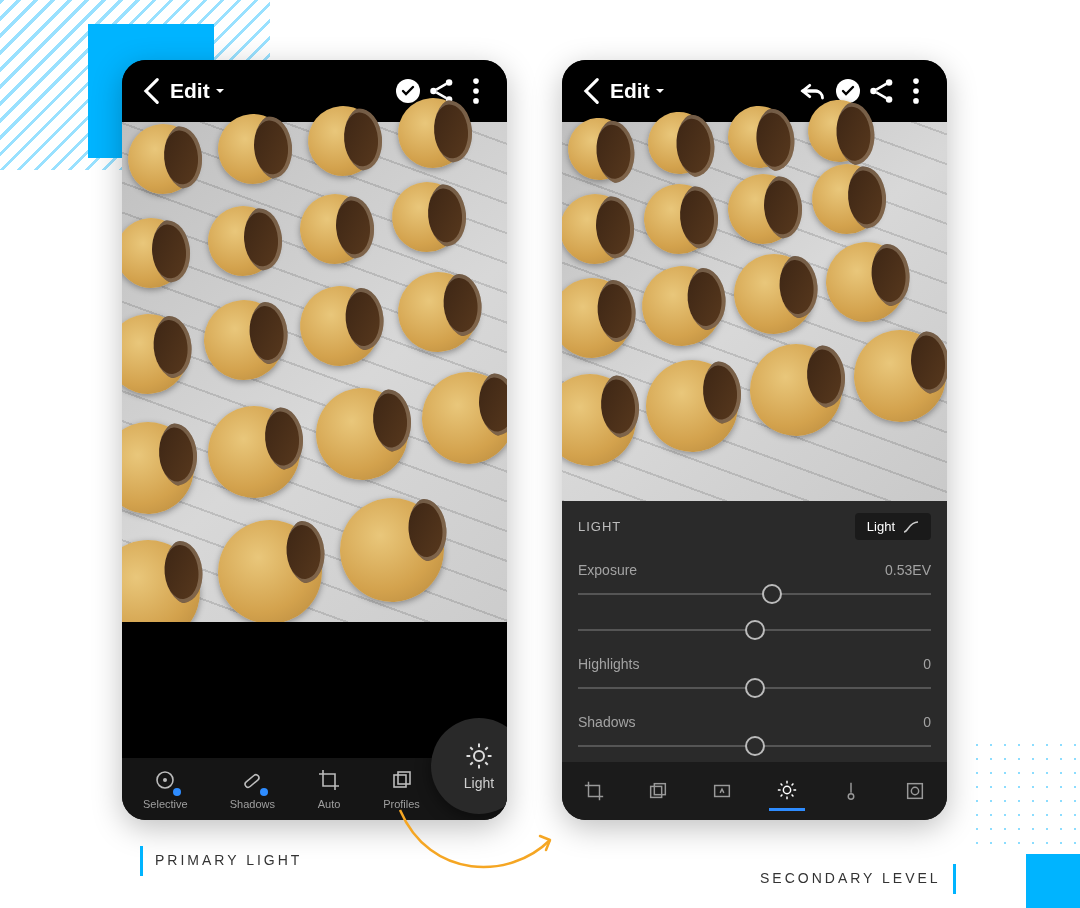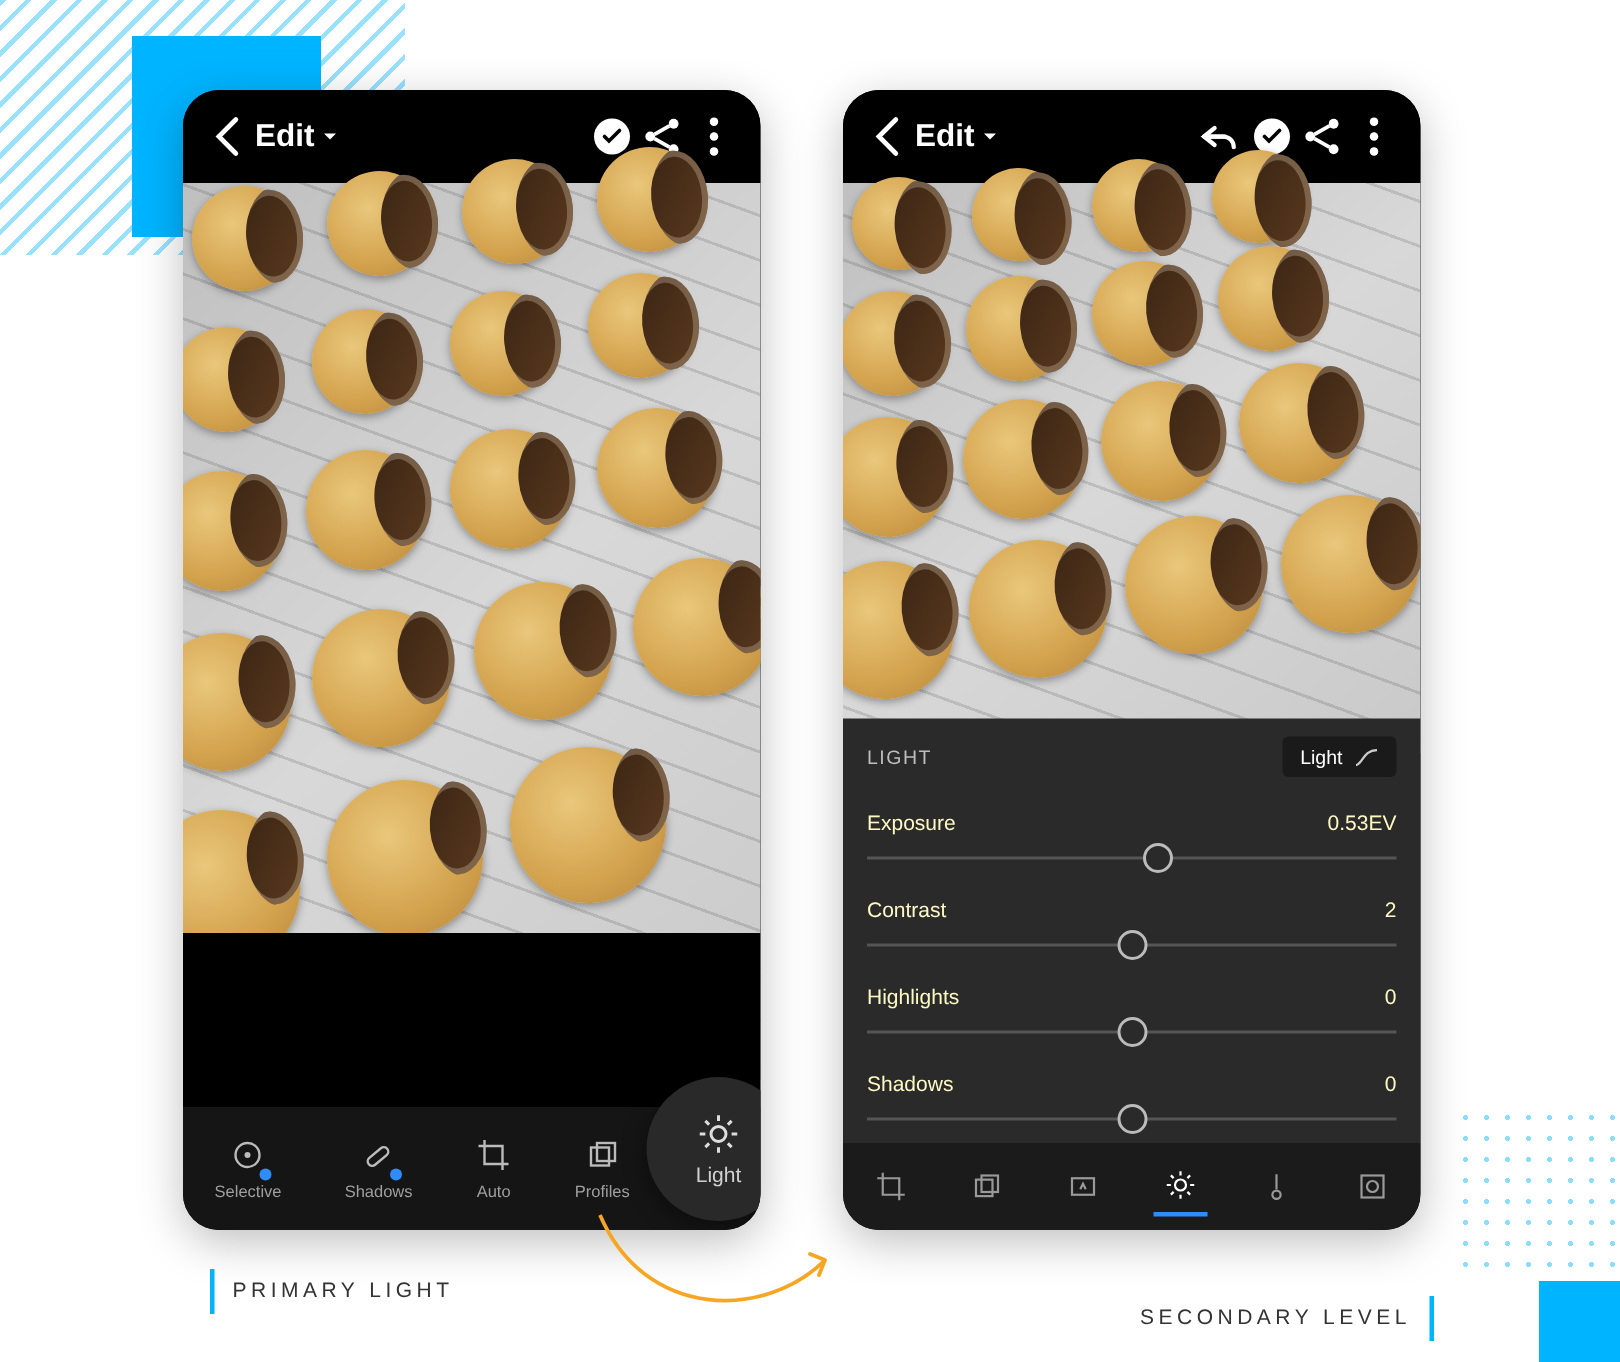--- a/index.html
+++ b/index.html
@@ -31,34 +31,34 @@
   .cookie{position:absolute;width:70px;height:70px;border-radius:50%;
     background:radial-gradient(circle at 40% 35%,#e9c77b 0%,#d3a24d 60%,#b5873c 100%);
     box-shadow:0 2px 6px rgba(0,0,0,.35);transform:rotate(-5deg);}
   .cookie::after{content:"";position:absolute;right:-4px;top:4px;width:42px;height:62px;border-radius:50%;
     background:linear-gradient(120deg,#3a2414,#5a3a1e);clip-path:ellipse(60% 55% at 70% 50%);
     box-shadow:inset 0 0 0 4px rgba(255,240,210,.25);}
   .cookie .crumb{position:absolute;width:8px;height:8px;border-radius:2px;background:#f2e6c7;top:14px;right:10px;box-shadow:6px 8px 0 #eadba4,-4px 18px 0 #eadba4,10px 22px 0 #eadba4;}
   .photo .blackstrip{position:absolute;left:0;right:0;bottom:0;height:98px;background:#000;}
 
   
-  .toolrow{position:absolute;left:0;right:0;bottom:0;height:82px;background:#151515;display:flex;align-items:center;justify-content:space-around;font-size:11px;color:#9f9f9f;}
+  .toolrow{position:absolute;left:0;right:0;bottom:0;height:62px;background:#151515;display:flex;align-items:center;justify-content:space-around;font-size:11px;color:#9f9f9f;}
   .tool{display:flex;flex-direction:column;align-items:center;gap:4px;cursor:pointer;}
   .tool svg{width:24px;height:24px;fill:none;stroke:#bbb;stroke-width:1.6;}
   .tool .dot{position:relative;}
   .tool .dot::after{content:"";position:absolute;width:8px;height:8px;border-radius:50%;background:#2e8cff;right:-4px;bottom:-2px;}
   .fab{position:absolute;right:-20px;bottom:6px;width:96px;height:96px;border-radius:50%;background:#292929;display:flex;flex-direction:column;align-items:center;justify-content:center;gap:4px;color:#d0d0d0;font-size:14px;box-shadow:0 4px 16px rgba(0,0,0,.45);cursor:pointer;}
   .fab svg{width:30px;height:30px;fill:none;stroke:#ddd;stroke-width:1.6;}
 
   
   .panel{position:absolute;left:0;right:0;bottom:58px;background:#2a2a2a;font-size:14px;}
   .panel .header{display:flex;align-items:center;justify-content:space-between;padding:12px 16px;}
   .panel .header .curvebtn{background:#1a1a1a;border-radius:4px;padding:6px 12px;font-size:13px;display:flex;align-items:center;gap:8px;cursor:pointer;}
   .panel .row{padding:10px 16px 6px;}
-  .panel .row .lbls{display:flex;justify-content:space-between;color:#fef9c3;font-size:14px;margin-bottom:6px;}
+  .panel .row .lbls{display:flex;justify-content:space-between;color:#a3a3a3;font-size:14px;margin-bottom:6px;}
   .slider{position:relative;height:20px;}
   .slider .track{position:absolute;left:0;right:0;top:50%;height:2px;background:#555;transform:translateY(-50%);}
   .slider .thumb{position:absolute;top:50%;width:16px;height:16px;border-radius:50%;background:#2a2a2a;border:2px solid #bbb;transform:translate(-50%,-50%);}
 
   .secrow{position:absolute;left:0;right:0;bottom:0;height:58px;background:#1b1b1b;display:flex;align-items:center;justify-content:space-around;}
   .secrow .sbtn{width:36px;height:36px;display:flex;align-items:center;justify-content:center;cursor:pointer;}
   .secrow .sbtn svg{width:22px;height:22px;fill:none;stroke:#999;stroke-width:1.6;}
   .secrow .sbtn.active{border-bottom:3px solid #2e8cff;}
   .secrow .sbtn.active svg{stroke:#fff;}
 
@@ -335,24 +335,20 @@
             <div class="lbls">
               <span>Exposure</span>
               <span>0.53EV</span>
             </div>
             <div class="slider">
               <div class="track"></div>
               <div class="thumb" style="left:55%"></div>
             </div>
           </div>
           <div class="row">
-            <div class="lbls">
-              <span>Contrast</span>
-              <span>2</span>
-            </div>
             <div class="slider">
               <div class="track"></div>
               <div class="thumb" style="left:50%"></div>
             </div>
           </div>
           <div class="row">
             <div class="lbls">
               <span>Highlights</span>
               <span>0</span>
             </div>

